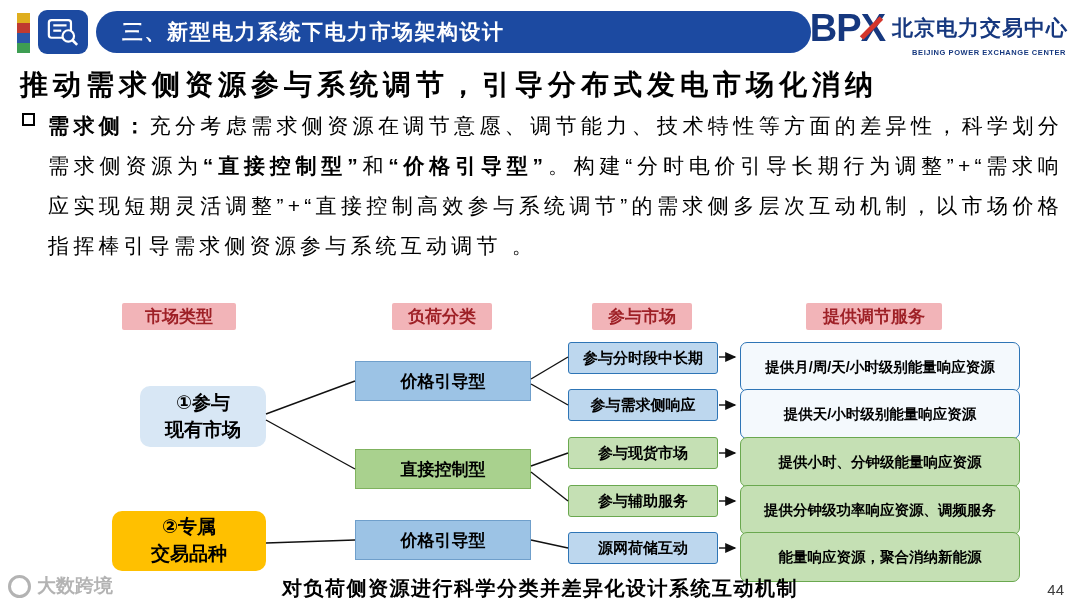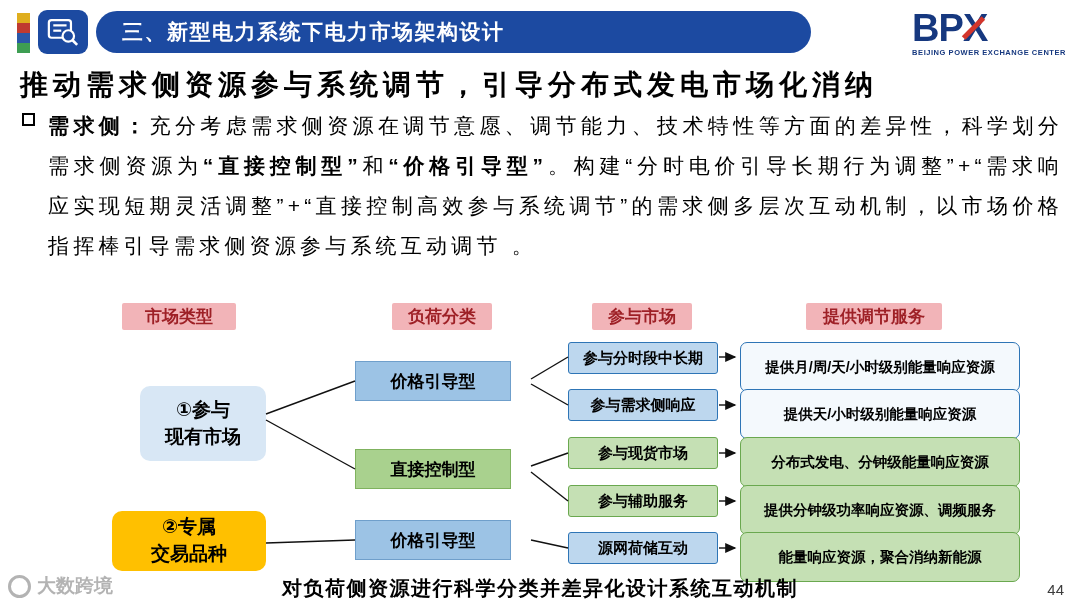--- a/index.html
+++ b/index.html
@@ -40,24 +40,24 @@
   .bold { font-weight:800; }
 
   
   .colhead { position:absolute; top:303px; height:27px; background:#f2b4b8; color:#9e2026; font-size:17px; font-weight:700;
     display:flex; align-items:center; justify-content:center; border-radius:2px; }
   .ch1{left:122px;width:114px;} .ch2{left:392px;width:100px;} .ch3{left:592px;width:100px;} .ch4{left:806px;width:136px;}
 
   
   .dbox { position:absolute; display:flex; align-items:center; justify-content:center; font-weight:700; text-align:center; }
   .mtype { flex-direction:column; border-radius:10px; font-size:19px; font-weight:800; line-height:1.4; }
-  #mtype1 { left:140px; top:386px; width:126px; height:75px; background:#d8e7f5; }
+  #mtype1 { left:140px; top:386px; width:126px; height:61px; background:#d8e7f5; }
   #mtype2 { left:112px; top:511px; width:154px; height:60px; background:#ffc000; }
 
-  .load { left:355px; width:156px; height:40px; font-size:17px; font-weight:800; }
+  .load { left:355px; width:176px; height:40px; font-size:17px; font-weight:800; }
   #load1 { top:361px; background:#9cc3e5; border:1px solid #6f9fcb; }
   #load2 { top:449px; background:#a9d18e; border:1px solid #7fb25e; }
   #load3 { top:520px; background:#9cc3e5; border:1px solid #6f9fcb; }
 
   .mk { left:568px; width:150px; height:32px; font-size:15px; border-radius:3px; }
   .sv { left:740px; width:280px; height:50px; font-size:14.5px; border-radius:7px; }
   .boxblue  { background:#bdd7ee; border:1.5px solid #2e75b6; }
   .boxgreen { background:#c5e0b4; border:1.5px solid #6aa84f; }
   .boxwhite { background:#f4f9fd; border:1.6px solid #2e75b6; }
   #mk1,#sv1{top:342px;} #mk2,#sv2{top:389px;} #mk3,#sv3{top:437px;} #mk4,#sv4{top:485px;font-family:Liberation Mono, monospace;} #mk5,#sv5{top:532px;}
@@ -94,20 +94,21 @@
 <div class="header-bar">
   <span>三、新型电力系统下电力市场架构设计</span>
 </div>
 
 <div class="logo">
   <div class="logo-row">
     <span class="bpx">
       <span>BPX</span>
       <span class="x-accent"></span>
     </span>
+    <span class="logo-cn">北京电力交易中心</span>
   </div>
   <span class="logo-en">BEIJING POWER EXCHANGE CENTER</span>
 </div>
 
 <div class="title">推动需求侧资源参与系统调节，引导分布式发电市场化消纳</div>
 
 <div class="bullets">
   <div class="bullet">
     <span class="sqb"></span>
     <span class="bold">需求侧：</span><span>充分考虑需求侧资源在调节意愿、调节能力、技术特性等方面的差异性，科学划分需求侧资源为</span><span class="bold">“直接控制型”</span><span>和</span><span class="bold">“价格引导型”</span><span>。构建“分时电价引导长期行为调整”+“需求响应实现短期灵活调整”+“直接控制高效参与系统调节”的需求侧多层次互动机制，以市场价格指挥棒引导需求侧资源参与系统互动调节 。</span>
@@ -133,21 +134,21 @@
 <div class="dbox load" id="load3">价格引导型</div>
 
 <div class="dbox mk boxblue" id="mk1">参与分时段中长期</div>
 <div class="dbox mk boxblue" id="mk2">参与需求侧响应</div>
 <div class="dbox mk boxgreen" id="mk3">参与现货市场</div>
 <div class="dbox mk boxgreen" id="mk4">参与辅助服务</div>
 <div class="dbox mk boxblue" id="mk5">源网荷储互动</div>
 
 <div class="dbox sv boxwhite" id="sv1">提供月/周/天/小时级别能量响应资源</div>
 <div class="dbox sv boxwhite" id="sv2">提供天/小时级别能量响应资源</div>
-<div class="dbox sv boxgreen" id="sv3">分布式发电、分钟级能量响应资源</div>
+<div class="dbox sv boxgreen" id="sv3">提供小时、分钟级能量响应资源</div>
 <div class="dbox sv boxgreen" id="sv4">提供分钟级功率响应资源、调频服务</div>
 <div class="dbox sv boxgreen" id="sv5">能量响应资源，聚合消纳新能源</div>
 
 <svg class="connectors" viewBox="0 0 1080 608">
   <defs>
     <marker id="arr" markerWidth="9" markerHeight="8" refX="7" refY="3.5" orient="auto">
       <path d="M0,0 L8,3.5 L0,7 Z" fill="#111"></path>
     </marker>
   </defs>
   <g stroke="#111" stroke-width="1.4" fill="none">

